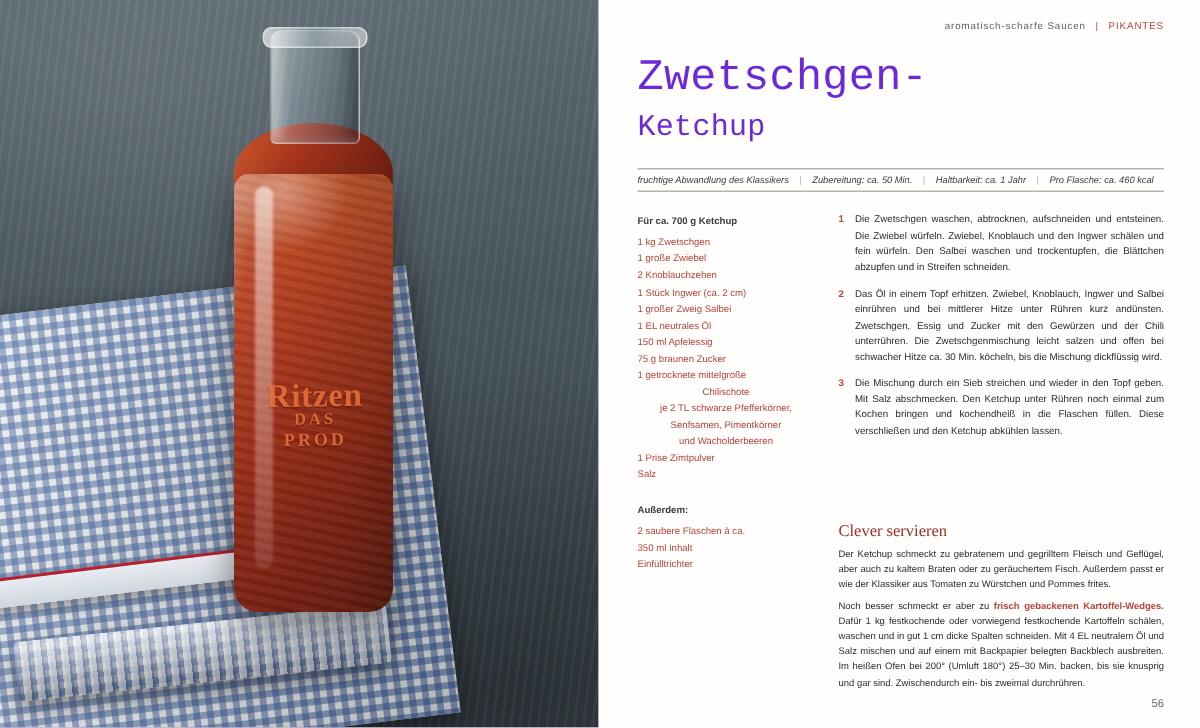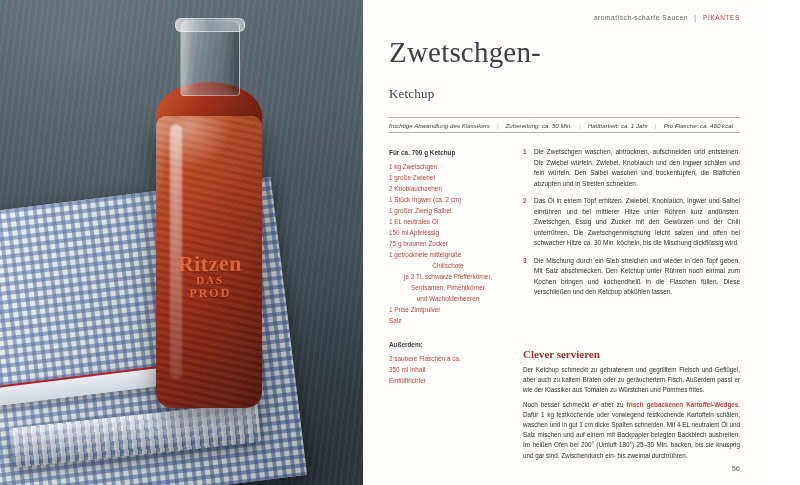--- a/index.html
+++ b/index.html
@@ -16,21 +16,21 @@
   .page {
     position: relative;
     width: 800px;
     height: 485px;
     display: flex;
   }
 
   
   .photo-page {
     position: relative;
-    width: 363px;
+    width: 399px;
     height: 485px;
     overflow: hidden;
     background: #4c1d95;
   }
   
   .slate {
     position: absolute;
     inset: 0;
     background:
       linear-gradient(185deg, #5d6a72 0%, #4a565e 38%, #3f4a51 72%, #39434a 100%);
@@ -197,31 +197,31 @@
     font-size: 6.5px;
     letter-spacing: 0.6px;
     color: #5e5e5e;
     text-transform: none;
   }
   .running-head .sep { color: #b8433a; margin: 0 4px; }
   .running-head .pikantes { color: #b8433a; }
 
   h1.title {
     margin: 16px 0 0 0;
-    font-family: Liberation Serif, serif;
+    font-family: Liberation Mono, monospace;
     font-weight: normal;
     font-size: 29px;
     line-height: 1.05;
-    color: #404040;
+    color: #6d28d9;
     letter-spacing: 0.2px;
   }
   h1.title .second {
     display: block;
-    font-size: 13px;
-    margin-top: 20px;
+    font-size: 20px;
+    margin-top: 8px;
   }
 
   .meta-rule {
     margin-top: 16px;
     border-top: 0.7px solid #b9b2a8;
     border-bottom: 0.7px solid #b9b2a8;
     padding: 3.5px 0;
     font-size: 6.2px;
     font-style: italic;
     color: #3b3b3b;
@@ -275,21 +275,21 @@
 
   .tip {
     position: absolute;
     left: 160px;
     right: 24px;
     top: 348px;
   }
   .tip h2 {
     margin: 0 0 5px 0;
     font-family: "Liberation Serif", serif;
-    font-weight: bold;
+    font-weight: normal;
     font-size: 11px;
     color: #9d2f28;
   }
   .tip p {
     margin: 0 0 5px 0;
     font-size: 6.3px;
     line-height: 1.6;
     color: #2c2c2c;
     text-align: justify;
   }

